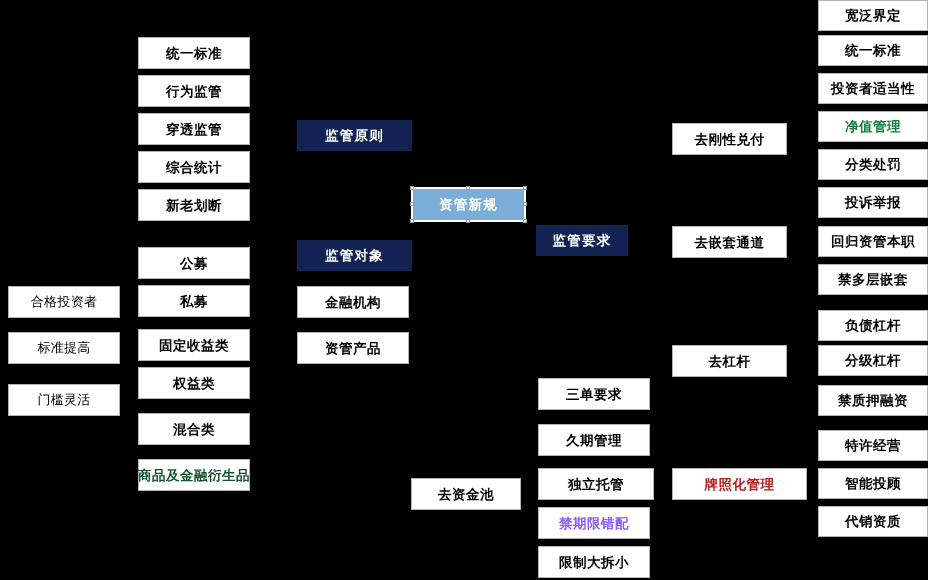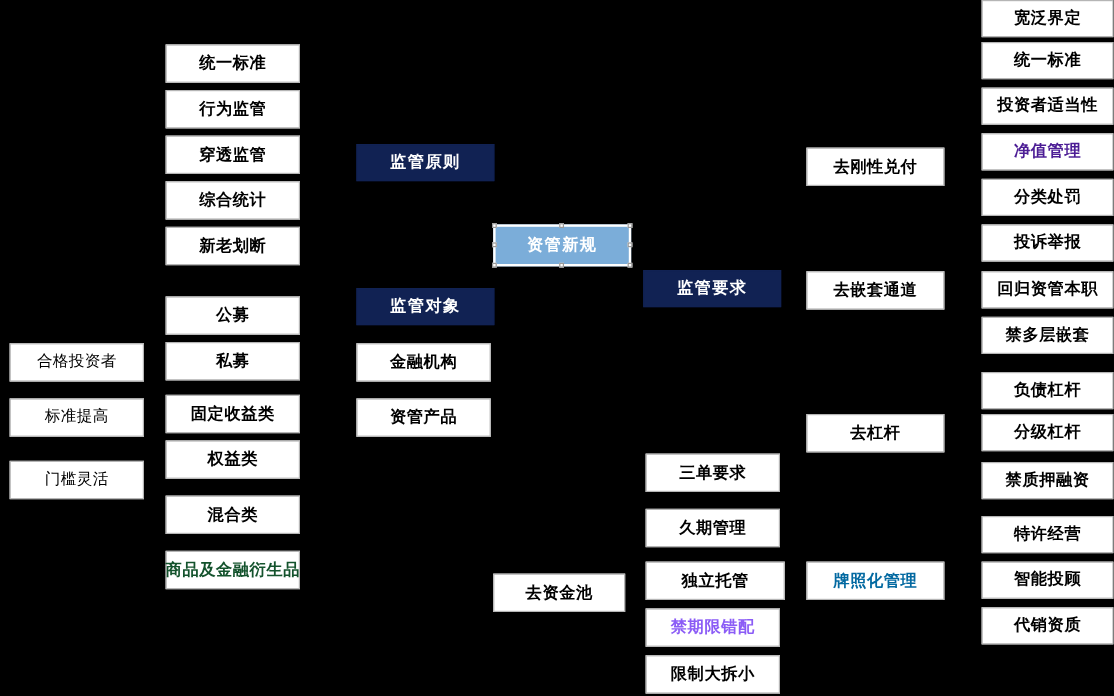--- a/index.html
+++ b/index.html
@@ -125,21 +125,21 @@
   <div class="node leaf" style="left: 138px; top: 459px; width: 112px; height: 32px; background: rgb(255, 255, 255); border-color: rgb(181, 181, 181); color: #14532d;">
       <span>商品及金融衍生品</span>
     </div>
 
   <div class="node navy" style="left: 297px; top: 120px; width: 115px; height: 31px; background: rgb(17, 34, 83); border-color: rgb(17, 34, 83); color: rgb(255, 255, 255);">
       <span>监管原则</span>
     </div>
   <div class="node navy" style="left: 297px; top: 240px; width: 115px; height: 31px; background: rgb(17, 34, 83); border-color: rgb(17, 34, 83); color: rgb(255, 255, 255);">
       <span>监管对象</span>
     </div>
-  <div class="node navy" style="left: 536px; top: 225px; width: 115px; height: 31px; background: rgb(17, 34, 83); border-color: rgb(17, 34, 83); color: rgb(255, 255, 255);">
+  <div class="node navy" style="left: 536px; top: 225px; width: 92px; height: 31px; background: rgb(17, 34, 83); border-color: rgb(17, 34, 83); color: rgb(255, 255, 255);">
       <span>监管要求</span>
     </div>
 
   <div class="node leaf" style="left: 297px; top: 286px; width: 112px; height: 32px; background: rgb(255, 255, 255); border-color: rgb(181, 181, 181); color: rgb(0, 0, 0);">
       <span>金融机构</span>
     </div>
   <div class="node leaf" style="left: 297px; top: 332px; width: 112px; height: 32px; background: rgb(255, 255, 255); border-color: rgb(181, 181, 181); color: rgb(0, 0, 0);">
       <span>资管产品</span>
     </div>
 
@@ -177,34 +177,34 @@
 
   <div class="node leaf" style="left: 672px; top: 123px; width: 115px; height: 32px; background: rgb(255, 255, 255); border-color: rgb(181, 181, 181); color: rgb(0, 0, 0);">
       <span>去刚性兑付</span>
     </div>
   <div class="node leaf" style="left: 672px; top: 226px; width: 115px; height: 32px; background: rgb(255, 255, 255); border-color: rgb(181, 181, 181); color: rgb(0, 0, 0);">
       <span>去嵌套通道</span>
     </div>
   <div class="node leaf" style="left: 672px; top: 345px; width: 115px; height: 32px; background: rgb(255, 255, 255); border-color: rgb(181, 181, 181); color: rgb(0, 0, 0);">
       <span>去杠杆</span>
     </div>
-  <div class="node leaf" style="left: 672px; top: 468px; width: 115px; height: 32px; background: rgb(255, 255, 255); border-color: rgb(181, 181, 181); color: #0369a1;">
+  <div class="node leaf" style="left: 672px; top: 468px; width: 135px; height: 32px; background: rgb(255, 255, 255); border-color: rgb(181, 181, 181); color: #b91c1c;">
       <span>牌照化管理</span>
     </div>
 
   <div class="node leaf" style="left: 818px; top: 0px; width: 110px; height: 31px; background: rgb(255, 255, 255); border-color: rgb(181, 181, 181); color: rgb(0, 0, 0);">
       <span>宽泛界定</span>
     </div>
   <div class="node leaf" style="left: 818px; top: 35px; width: 110px; height: 31px; background: rgb(255, 255, 255); border-color: rgb(181, 181, 181); color: rgb(0, 0, 0);">
       <span>统一标准</span>
     </div>
   <div class="node leaf" style="left: 818px; top: 73px; width: 110px; height: 31px; background: rgb(255, 255, 255); border-color: rgb(181, 181, 181); color: rgb(0, 0, 0);">
       <span>投资者适当性</span>
     </div>
-  <div class="node leaf" style="left: 818px; top: 111px; width: 110px; height: 31px; background: rgb(255, 255, 255); border-color: rgb(181, 181, 181); color: #4c1d95;">
+  <div class="node leaf" style="left: 818px; top: 111px; width: 110px; height: 31px; background: rgb(255, 255, 255); border-color: rgb(181, 181, 181); color: #15803d;">
       <span>净值管理</span>
     </div>
   <div class="node leaf" style="left: 818px; top: 149px; width: 110px; height: 31px; background: rgb(255, 255, 255); border-color: rgb(181, 181, 181); color: rgb(0, 0, 0);">
       <span>分类处罚</span>
     </div>
   <div class="node leaf" style="left: 818px; top: 187px; width: 110px; height: 31px; background: rgb(255, 255, 255); border-color: rgb(181, 181, 181); color: rgb(0, 0, 0);">
       <span>投诉举报</span>
     </div>
   <div class="node leaf" style="left: 818px; top: 226px; width: 110px; height: 31px; background: rgb(255, 255, 255); border-color: rgb(181, 181, 181); color: rgb(0, 0, 0);">
       <span>回归资管本职</span>

